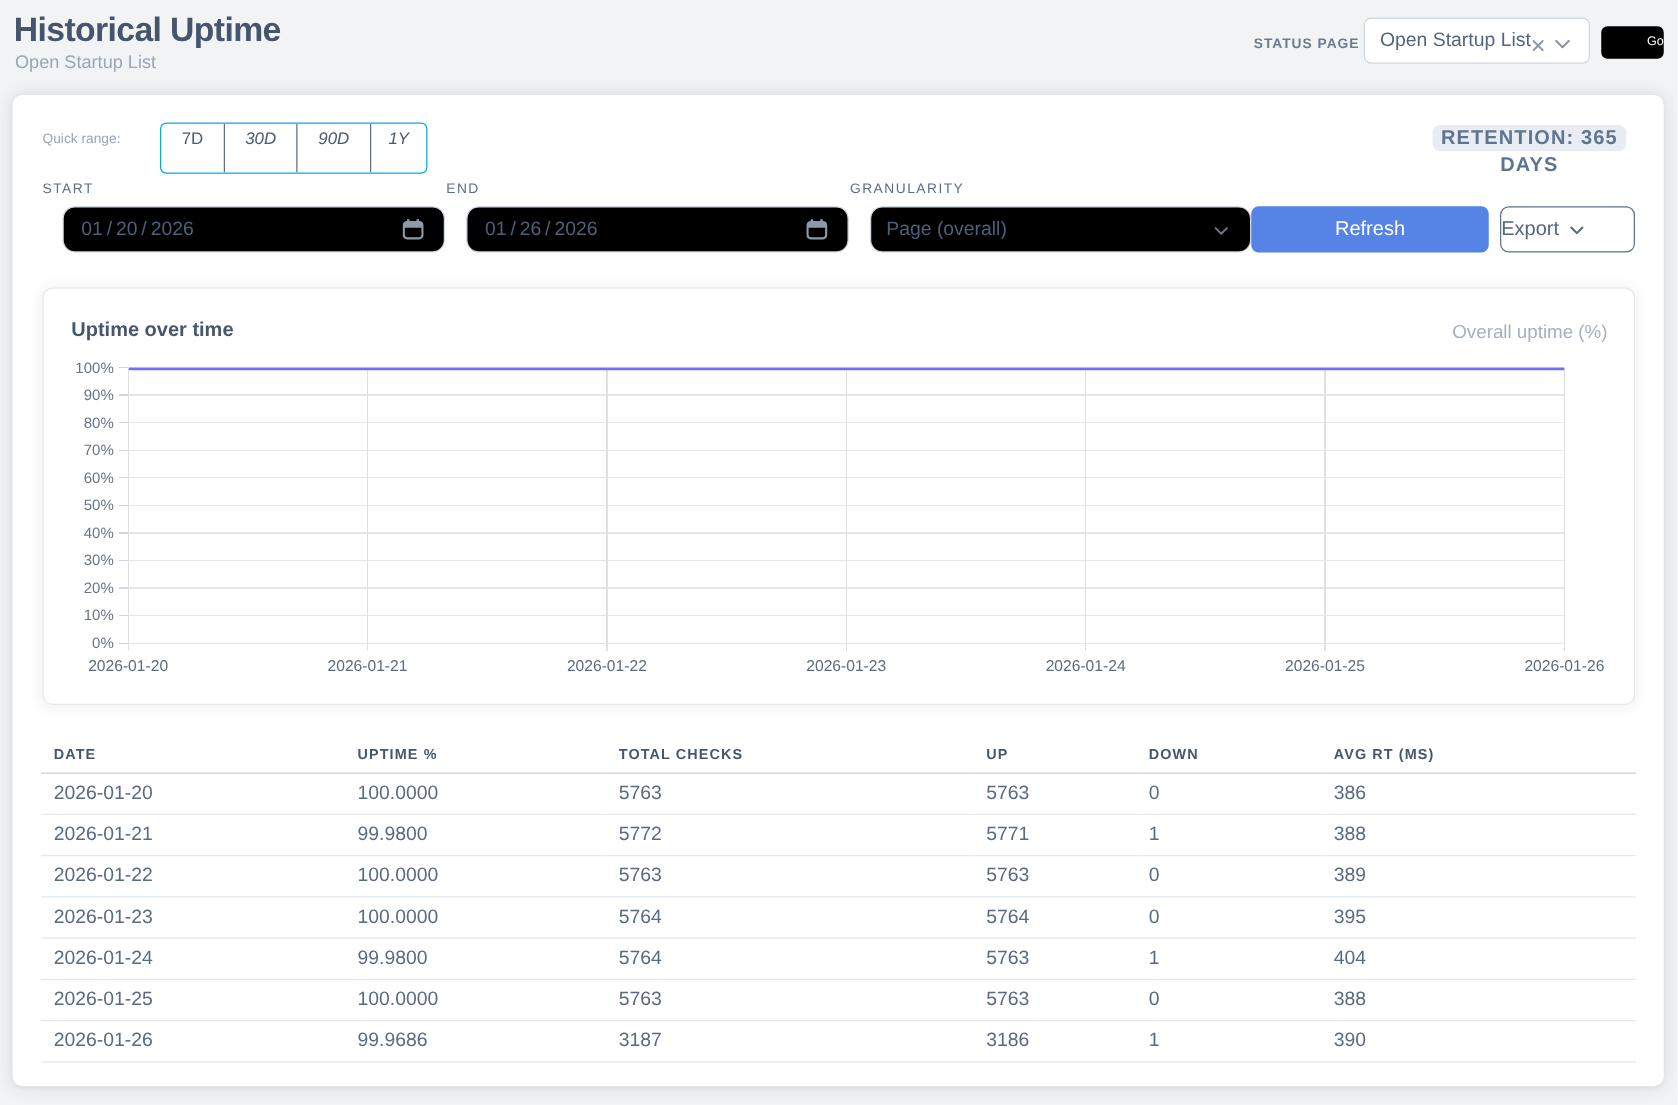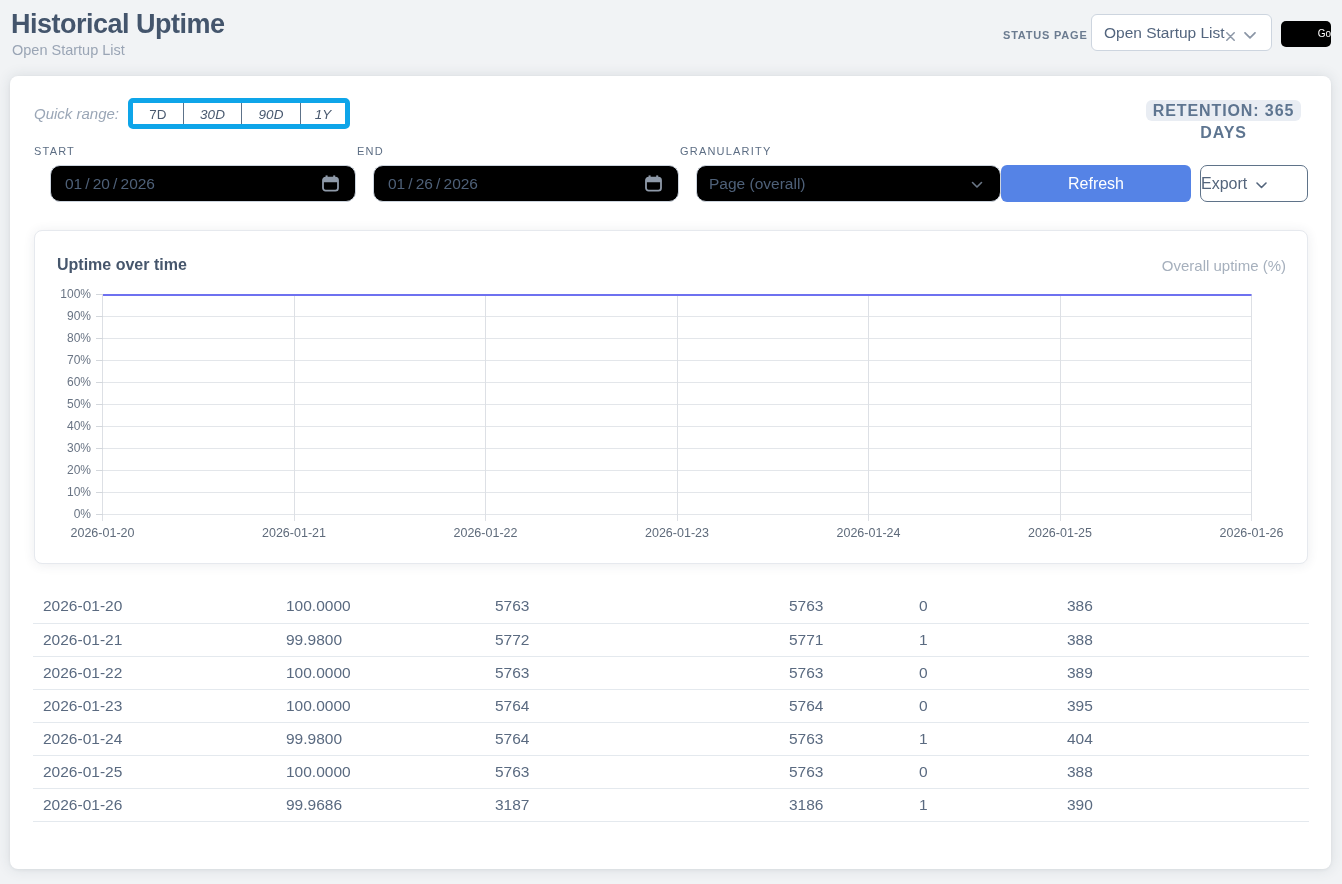--- a/index.html
+++ b/index.html
@@ -17,22 +17,22 @@
 
   #statuslabel { left:1003px; top:29px; font-size:11px; font-weight:600; letter-spacing:0.8px; color:#6b7b90; }
   #pagesel { left:1091px; top:14px; width:181px; height:37px; background:#fff; border:1px solid #cdd5df; border-radius:6px; }
   #pagesel .txt { position:absolute; left:12px; top:9px; font-size:15.5px; color:#53657e; }
   #pagesel .x { position:absolute; left:134px; top:17px; }
   #pagesel svg { position:absolute; right:15px; top:17px; }
   #gobtn { left:1281px; top:21px; width:50px; height:26px; background:#000000; border-radius:5px; color:#fff; font-size:10px; text-align:right; line-height:25px; }
 
   #card { left:10px; top:76px; width:1321px; height:793px; background:#fff; border-radius:8px; box-shadow:0 0 14px rgba(45,60,80,0.13), 0 1px 3px rgba(45,60,80,0.06); }
 
-  #qrlabel { left:34px; top:105px; font-size:15px; color:#9aa6b6;font-style:italic; }
-  #qrgroup { left:128px; top:98px; height:31px; display:flex; border:5px solid #0ea5e9; border-radius:5px; background:#fff; overflow:hidden; }
+  #qrlabel { left:34px; top:105px; font-size:11px; color:#9aa6b6; }
+  #qrgroup { left:128px; top:98px; height:41px; display:flex; border:1px solid #0ea5e9; border-radius:5px; background:#fff; overflow:hidden; }
   #qrgroup .seg { font-size:13.5px; color:#49596f; line-height:23px; text-align:center; }
   #qrgroup .seg + .seg { border-left:1px solid #5d7289;font-style:italic; }
   #retention { left:1146px; top:100px; width:155px; height:21px; background:#e9edf3; border-radius:6px; font-size:16px; font-weight:bold; letter-spacing:0.9px; color:#5e7590; text-align:center; line-height:22px; }
 
   .flabel { font-size:11px; font-weight:500; letter-spacing:1.2px; color:#5d6e84; }
   #lstart { left:34px; top:145px; }
   #lend { left:357px; top:145px; }
   #lgran { left:680px; top:145px; }
 
   .input { background:#000000; border:1px solid #ccd4de; border-radius:10px; height:37px; top:165px;margin-left:16px; }
@@ -186,20 +186,28 @@
     <table>
       <colgroup>
         <col style="width:243px">
         <col style="width:209px">
         <col style="width:294px">
         <col style="width:130px">
         <col style="width:148px">
         <col>
       </colgroup>
       <tbody>
+        <tr>
+          <th>DATE</th>
+          <th>UPTIME %</th>
+          <th>TOTAL CHECKS</th>
+          <th>UP</th>
+          <th>DOWN</th>
+          <th>AVG RT (MS)</th>
+        </tr>
       <tr>
           <td>2026-01-20</td>
           <td>100.0000</td>
           <td>5763</td>
           <td>5763</td>
           <td>0</td>
           <td>386</td>
         </tr>
       <tr>
           <td>2026-01-21</td>

